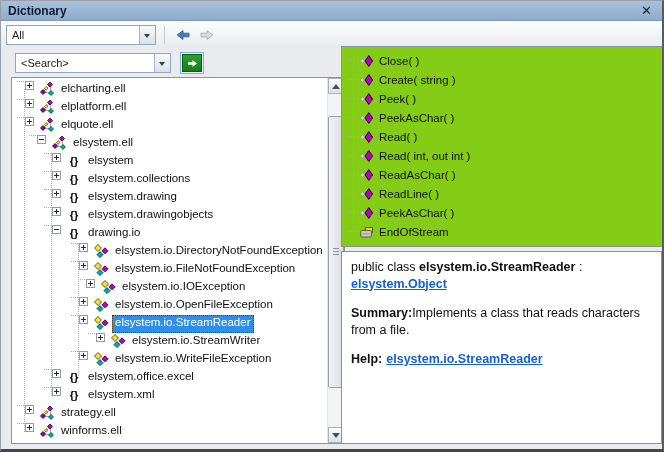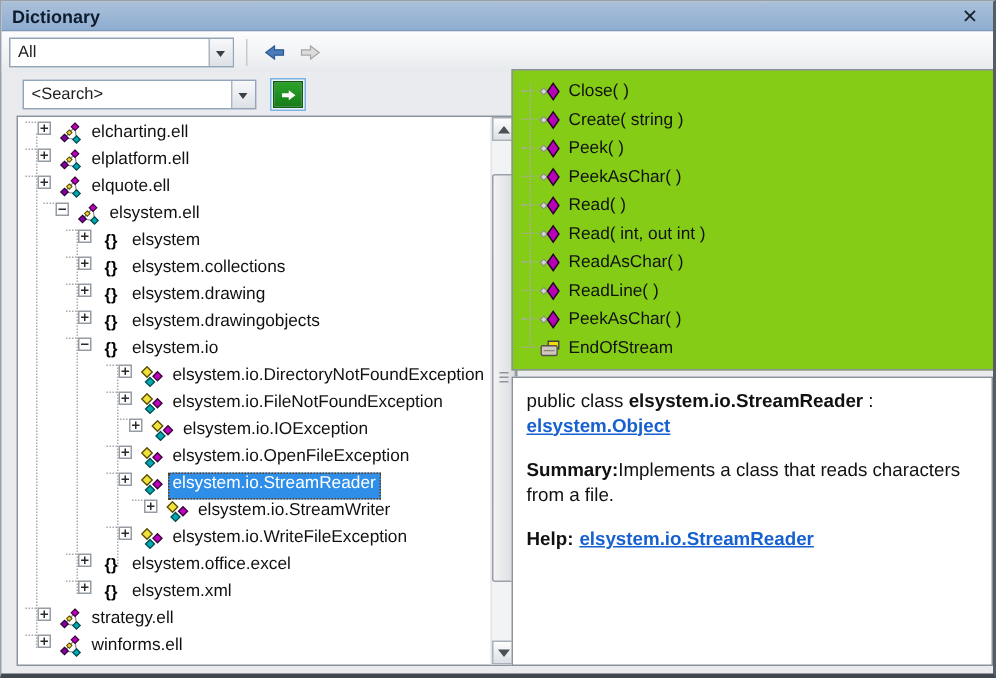--- a/index.html
+++ b/index.html
@@ -252,21 +252,21 @@
               <b class="nsb">{}</b>
             </span>
             <span class="tlabel">elsystem.drawingobjects</span>
           </div>
           <div class="trow" style="padding-left: 32px;">
             <i class="hstub"></i>
             <span class="exp minus"></span>
             <span class="ticon">
               <b class="nsb">{}</b>
             </span>
-            <span class="tlabel">elsystem.io</span>
+            <span class="tlabel">drawing.io</span>
           </div>
           <div class="trow" style="padding-left: 59px;">
             <i class="hstub"></i>
             <span class="exp plus"></span>
             <span class="ticon">
               <svg viewBox="0 0 16 16">
                 <path d="M5 1.5 L8.5 5 L5 8.5 L1.5 5 Z" fill="#f0e23c" stroke="#5a4a00" stroke-width="0.9"></path>
                 <path d="M12 4.8 L15 7.8 L12 10.8 L9 7.8 Z" fill="#c000c0" stroke="#3a003a" stroke-width="0.9"></path>
                 <path d="M7 8.6 L10 11.6 L7 14.6 L4 11.6 Z" fill="#00a8b0" stroke="#004a50" stroke-width="0.9"></path>
               </svg>

